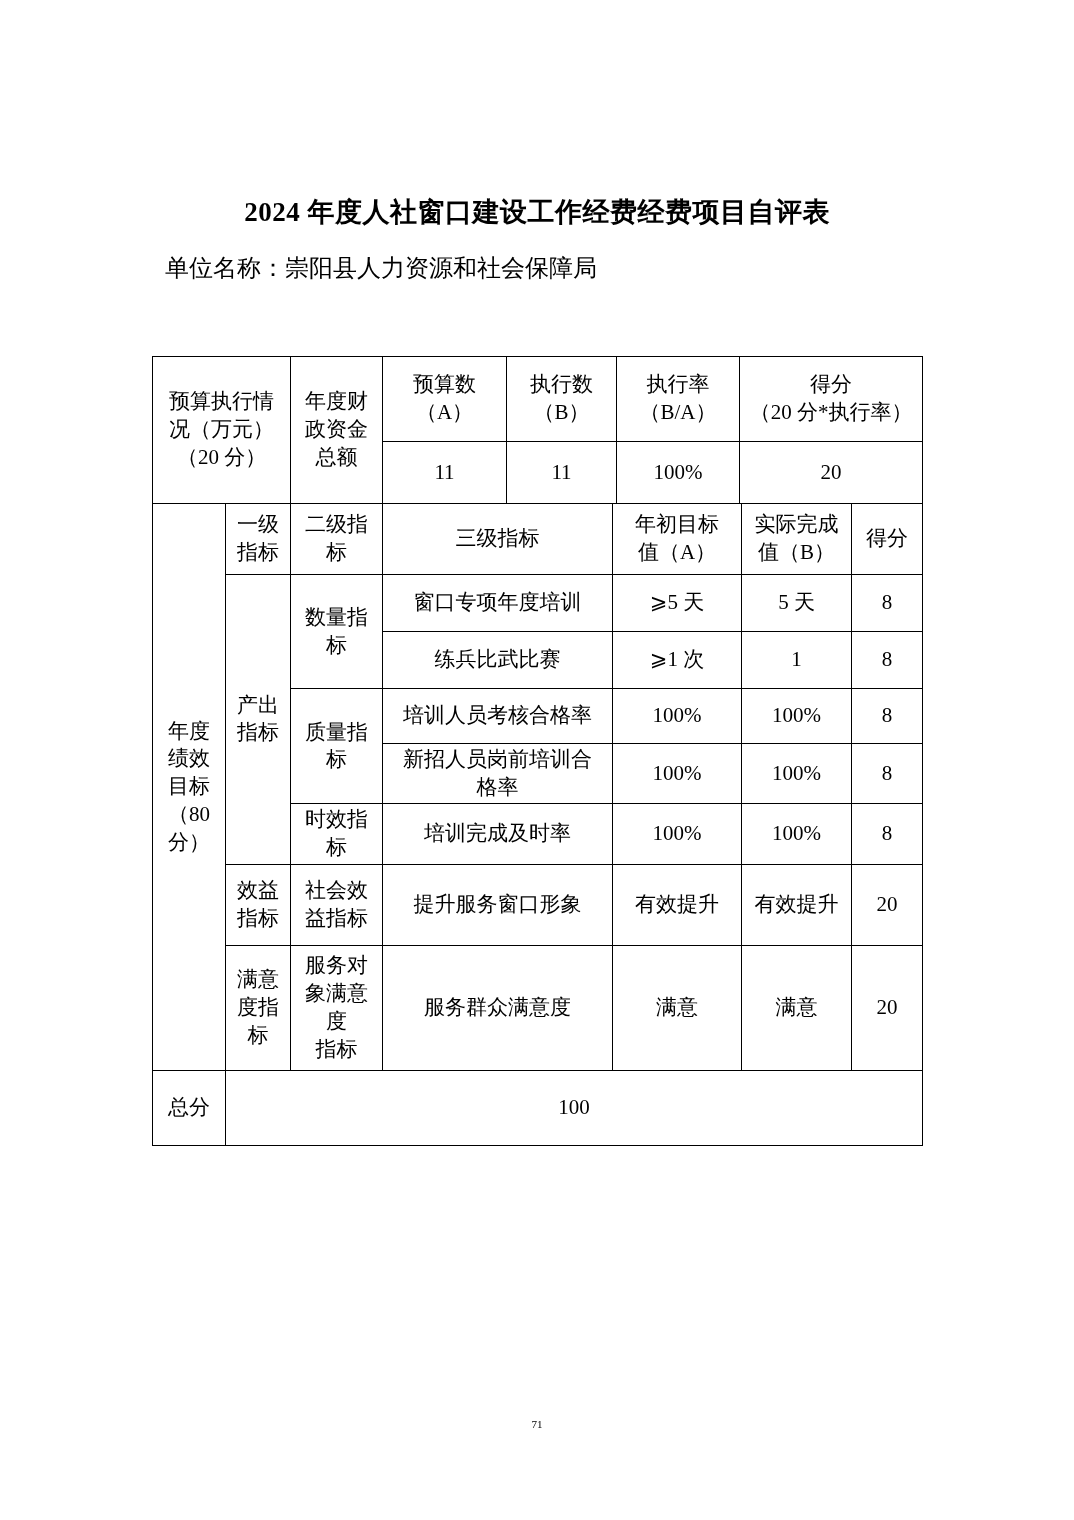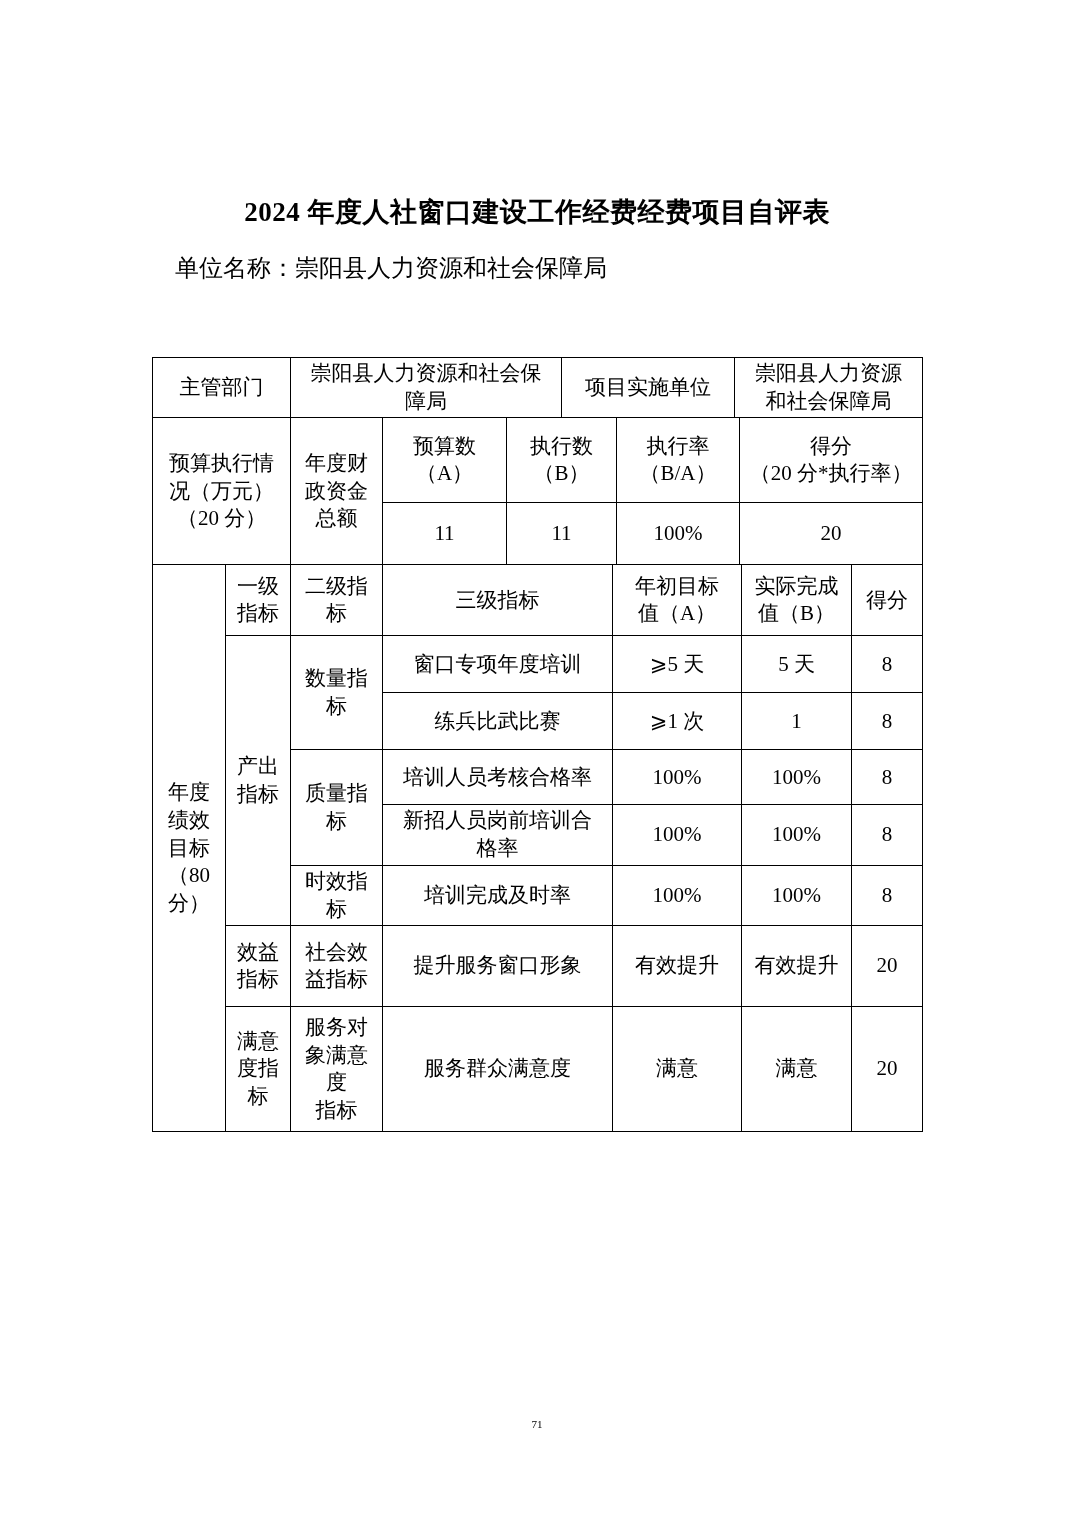--- a/index.html
+++ b/index.html
@@ -6,21 +6,21 @@
   body {
     width:1074px; height:1520px; background:#ffffff; color:#000;
     font-family:"Liberation Serif","DejaVu Serif",serif;
   }
   .page { position:relative; width:1074px; height:1520px; overflow:hidden; background:#fff;text-decoration:underline; }
 
   .doc-title {
     position:absolute; top:194px; left:0; width:100%;
     text-align:center; font-size:27px; font-weight:bold; letter-spacing:0.5px;
   }
-  .meta-line { position:absolute; left:175px; font-size:24px; }
+  .meta-line { position:absolute; left:165px; font-size:24px; }
   .meta-unit { top:252px; }
   .meta-date { top:308px; }
 
   .table-stack { position:absolute; top:357px; left:152px; width:772px; }
   table.t {
     border-collapse:collapse; table-layout:fixed; width:770px;
     font-size:21px;
   }
   table.t + table.t { margin-top:-1px; }
   table.t td {
@@ -46,28 +46,20 @@
   <div class="table-stack">
 
     <table class="t">
       <colgroup>
           <col style="width:138px">
           <col style="width:271px">
           <col style="width:173px">
           <col style="width:188px">
         </colgroup>
       <tbody>
-      <tr style="height:57px">
-        <td>主管部门</td>
-        <td class="left">崇阳县人力资源和社会保
-障局</td>
-        <td>项目实施单位</td>
-        <td class="left">崇阳县人力资源
-和社会保障局</td>
-      </tr>
     </tbody>
       </table>
 
     <table class="t">
       <colgroup>
           <col style="width:138px">
           <col style="width:92px">
           <col style="width:124px">
           <col style="width:110px">
           <col style="width:123px">
@@ -182,18 +174,30 @@
         <td>服务对象满意度
 指标</td>
         <td>服务群众满意度</td>
         <td>满意</td>
         <td>满意</td>
         <td>20</td>
       </tr>
     </tbody>
       </table>
 
+    <table class="t">
+      <colgroup>
+          <col style="width:73px">
+          <col style="width:697px">
+        </colgroup>
+      <tbody>
+          <tr style="height:75px">
+        <td>总分</td>
+        <td>100</td>
+      </tr>
+    </tbody>
+      </table>
 
   </div>
 
   <div class="page-footer">71</div>
 
 </div>
 
 </body></html>

